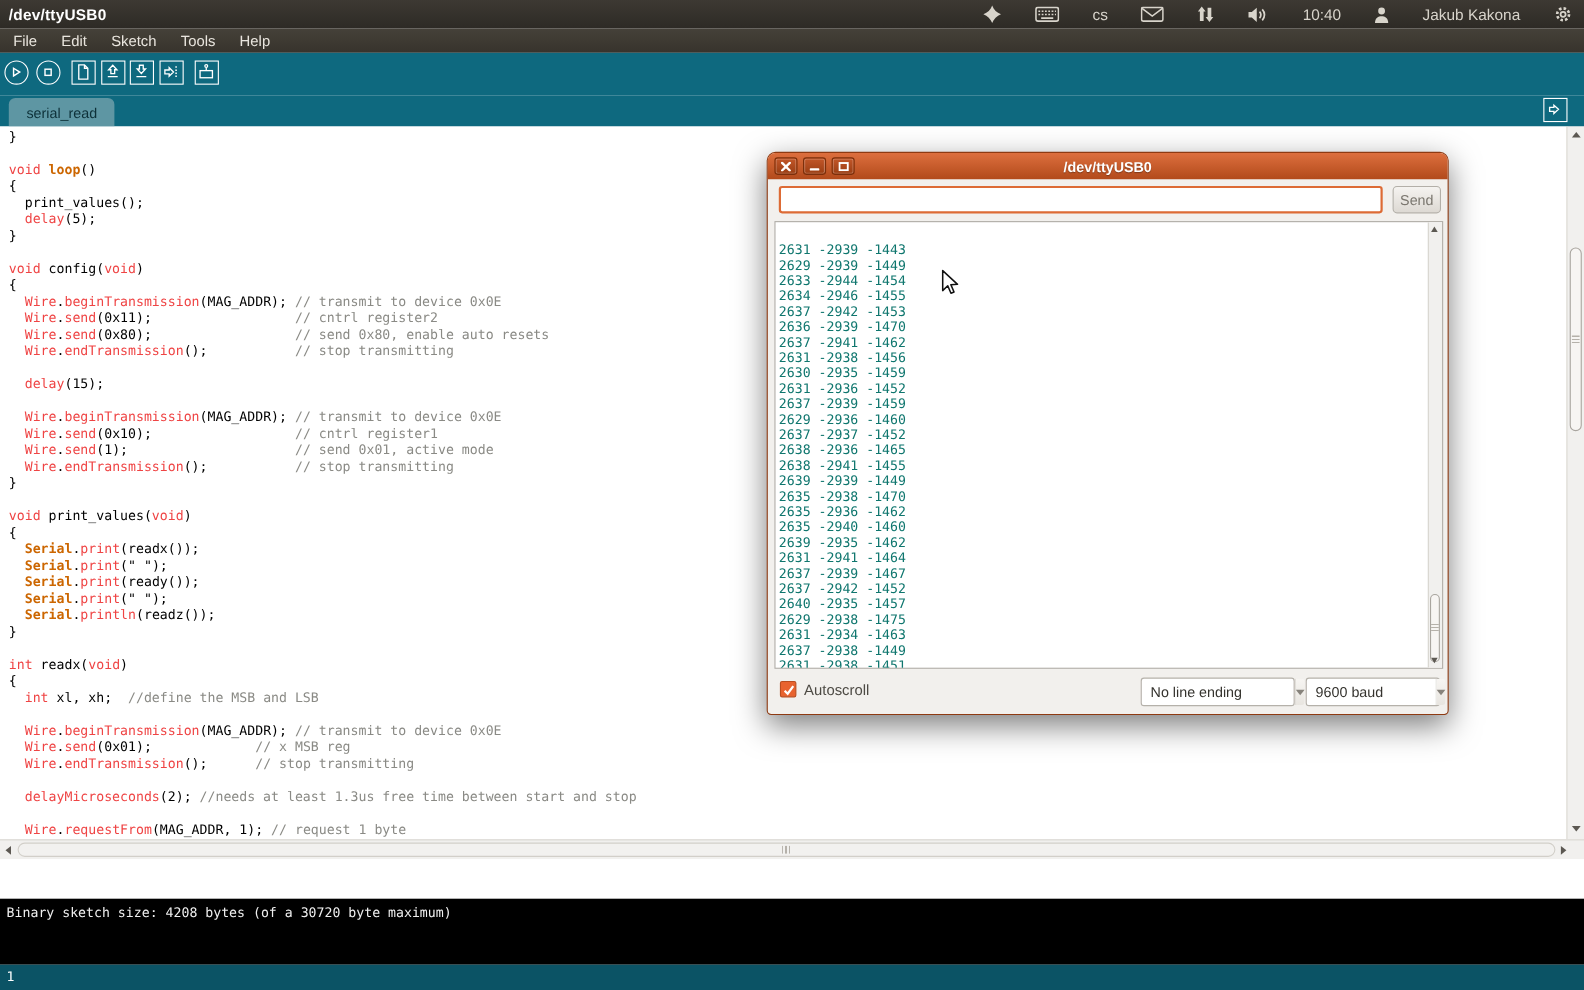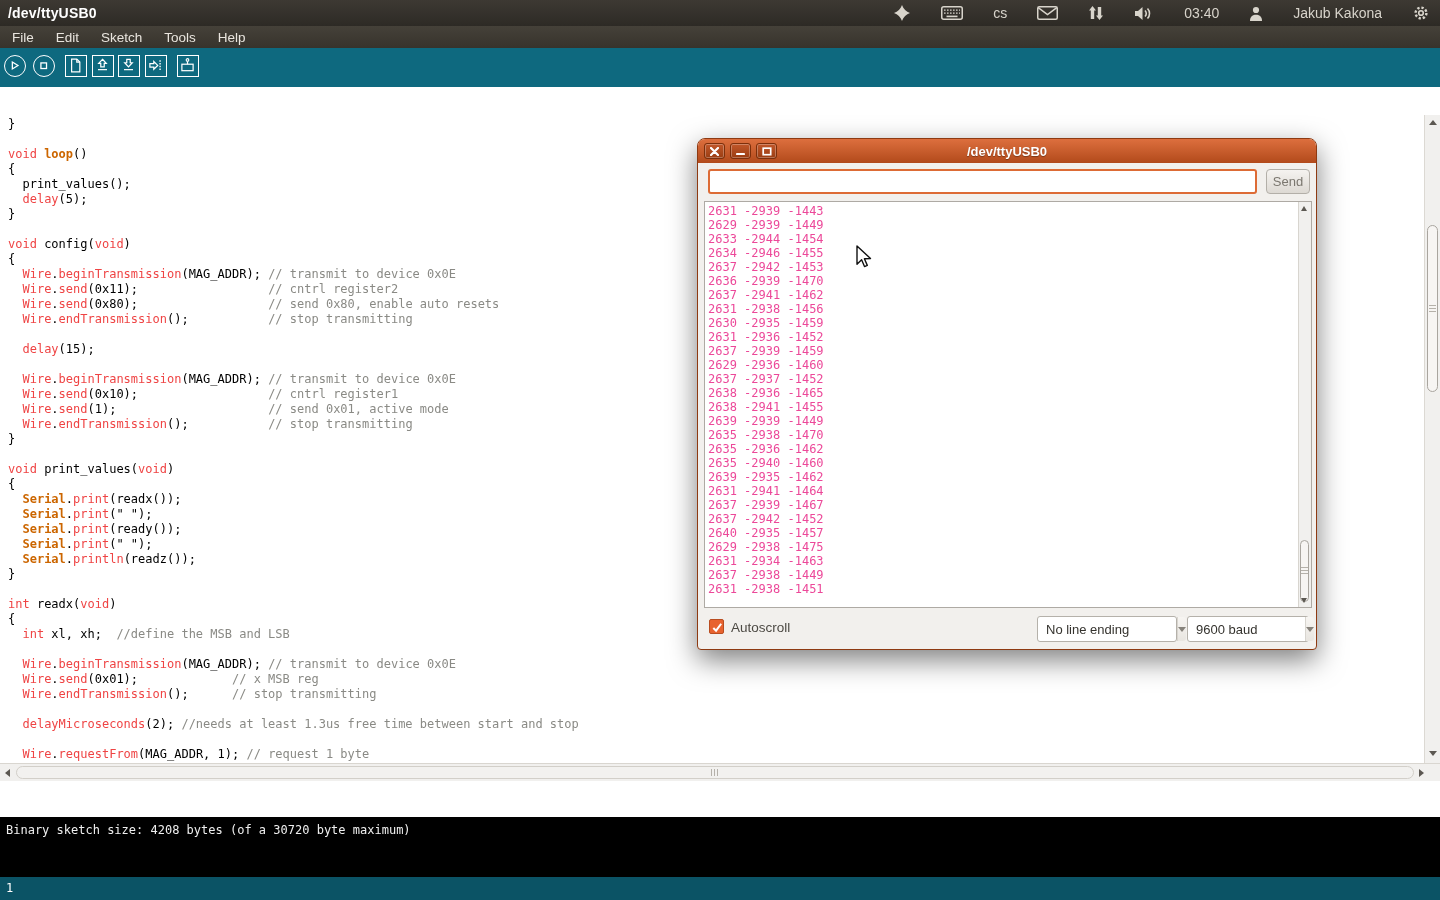--- a/index.html
+++ b/index.html
@@ -81,21 +81,21 @@
         display:flex;align-items:center;justify-content:center;box-sizing:border-box;}
   .sm-input{position:absolute;left:10px;top:30px;width:549px;height:25px;border:2px solid #dd6b35;border-radius:3px;
             background:#fff;box-sizing:border-box;font-size:13px;padding:0 4px;outline:none;
             font-family:"Liberation Sans",sans-serif;}
   .sm-send{position:absolute;left:568px;top:30px;width:44px;height:25px;border:1px solid #b3afa8;border-radius:4px;
            background:linear-gradient(#f5f3f0,#ddd9d3);display:flex;align-items:center;justify-content:center;
            font-size:13px;color:#7b776f;box-sizing:border-box;}
   .sm-text{position:absolute;left:6px;top:62px;width:608px;height:407px;background:#fff;border:1px solid #aeaaa4;
            box-sizing:border-box;overflow:hidden;}
   .serial-out{padding:2px 0 0 3px;font-family:"DejaVu Sans Mono",monospace;font-size:12px;line-height:14px;
-              white-space:pre;color:#ec4899;}
+              white-space:pre;color:#0f766e;margin-top:16px;}
   .sm-vscroll{position:absolute;right:0;top:0;bottom:0;width:13px;background:#f1f0ee;border-left:1px solid #d8d5cf;box-sizing:border-box;}
   .sm-vthumb{position:absolute;left:1px;width:9px;top:338px;height:62px;background:#f7f5f3;border:1px solid #a9a59f;
              border-radius:5px;display:flex;align-items:center;justify-content:center;box-sizing:border-box;}
   .sm-bottom{position:absolute;left:0;right:0;top:474px;height:32px;}
   .sm-check{position:absolute;left:11px;top:6px;width:15px;height:15px;background:#e8632f;border:1px solid #b94d20;
             border-radius:2px;display:flex;align-items:center;justify-content:center;box-sizing:border-box;}
   .sm-checklabel{position:absolute;left:33px;top:7px;font-size:13.5px;color:#4d4a44;}
   .dropdown{position:absolute;top:3px;height:26px;background:#fff;border:1px solid #b5b1aa;border-radius:3px;
             display:flex;align-items:center;box-sizing:border-box;gap:48px;}
   .dd-text{flex:1;padding-left:8px;font-size:13px;color:#35332e;white-space:nowrap;}
@@ -138,21 +138,21 @@
             <path d="M4.5,1 L8,5.5 H6.2 V14 H2.8 V5.5 H1 Z" fill="#d8d4cb"></path>
             <path d="M11.5,15 L8,10.5 H9.8 V2 H13.2 V10.5 H15 Z" fill="#d8d4cb"></path>
           </svg>
       </span>
       <span>
         <svg width="20" height="15" viewBox="0 0 20 15">
             <polygon points="1,5 4,5 8.5,1 8.5,14 4,10 1,10" fill="#d8d4cb"></polygon>
             <path d="M11,4.5 A4.2,4.2 0 0 1 11,10.5 M13.5,2.5 A7.2,7.2 0 0 1 13.5,12.5" fill="none" stroke="#d8d4cb" stroke-width="1.6"></path>
           </svg>
       </span>
-      <span class="txt">03:40</span>
+      <span class="txt">10:40</span>
       <span>
         <svg width="14" height="15" viewBox="0 0 14 15">
             <circle cx="7" cy="4" r="3.1" fill="#d8d4cb"></circle>
             <path d="M1,15 C1,10.3 4,8.8 7,8.8 C10,8.8 13,10.3 13,15 Z" fill="#d8d4cb"></path>
           </svg>
       </span>
       <span class="txt">Jakub Kakona</span>
       <span>
         <svg width="18" height="18" viewBox="0 0 18 18">
             <g stroke="#d8d4cb" fill="none">
@@ -209,20 +209,30 @@
     </div>
     <div class="tb tb-sq" style="left:177px">
       <svg width="19" height="19" viewBox="0 0 22 22">
           <rect x="4.5" y="9.5" width="13" height="7.5" fill="none" stroke="#fff" stroke-width="1.4"></rect>
           <line x1="11" y1="9.5" x2="11" y2="6.2" stroke="#fff" stroke-width="1.4"></line>
           <circle cx="11" cy="4.6" r="1.5" fill="none" stroke="#fff" stroke-width="1.3"></circle>
         </svg>
     </div>
   </div>
 
+  <div class="tabstrip">
+    <div class="tab">
+      <span>serial_read</span>
+    </div>
+    <div class="tabstrip-btn">
+      <svg width="19" height="19" viewBox="0 0 22 22">
+          <path d="M5.5,8.8 H10 V6.6 L14.8,10.9 L10,15.2 V13 H5.5 Z" fill="none" stroke="#fff" stroke-width="1.4"></path>
+        </svg>
+    </div>
+  </div>
 
   <div class="editor">
     <div class="code-area"><div class="code-line"><span>}</span></div><div class="code-line"> </div><div class="code-line"><span class="t-k">void </span><span class="t-b">loop</span><span>()</span></div><div class="code-line"><span>{</span></div><div class="code-line"><span>  print_values();</span></div><div class="code-line"><span>  </span><span class="t-k">delay</span><span>(5);</span></div><div class="code-line"><span>}</span></div><div class="code-line"> </div><div class="code-line"><span class="t-k">void</span><span> config(</span><span class="t-k">void</span><span>)</span></div><div class="code-line"><span>{</span></div><div class="code-line"><span>  </span><span class="t-k">Wire</span><span>.</span><span class="t-k">beginTransmission</span><span>(MAG_ADDR); </span><span class="t-c">// transmit to device 0x0E</span></div><div class="code-line"><span>  </span><span class="t-k">Wire</span><span>.</span><span class="t-k">send</span><span>(0x11);                  </span><span class="t-c">// cntrl register2</span></div><div class="code-line"><span>  </span><span class="t-k">Wire</span><span>.</span><span class="t-k">send</span><span>(0x80);                  </span><span class="t-c">// send 0x80, enable auto resets</span></div><div class="code-line"><span>  </span><span class="t-k">Wire</span><span>.</span><span class="t-k">endTransmission</span><span>();           </span><span class="t-c">// stop transmitting</span></div><div class="code-line"> </div><div class="code-line"><span>  </span><span class="t-k">delay</span><span>(15);</span></div><div class="code-line"> </div><div class="code-line"><span>  </span><span class="t-k">Wire</span><span>.</span><span class="t-k">beginTransmission</span><span>(MAG_ADDR); </span><span class="t-c">// transmit to device 0x0E</span></div><div class="code-line"><span>  </span><span class="t-k">Wire</span><span>.</span><span class="t-k">send</span><span>(0x10);                  </span><span class="t-c">// cntrl register1</span></div><div class="code-line"><span>  </span><span class="t-k">Wire</span><span>.</span><span class="t-k">send</span><span>(1);                     </span><span class="t-c">// send 0x01, active mode</span></div><div class="code-line"><span>  </span><span class="t-k">Wire</span><span>.</span><span class="t-k">endTransmission</span><span>();           </span><span class="t-c">// stop transmitting</span></div><div class="code-line"><span>}</span></div><div class="code-line"> </div><div class="code-line"><span class="t-k">void</span><span> print_values(</span><span class="t-k">void</span><span>)</span></div><div class="code-line"><span>{</span></div><div class="code-line"><span>  </span><span class="t-b">Serial</span><span>.</span><span class="t-k">print</span><span>(readx());</span></div><div class="code-line"><span>  </span><span class="t-b">Serial</span><span>.</span><span class="t-k">print</span><span>(" ");</span></div><div class="code-line"><span>  </span><span class="t-b">Serial</span><span>.</span><span class="t-k">print</span><span>(ready());</span></div><div class="code-line"><span>  </span><span class="t-b">Serial</span><span>.</span><span class="t-k">print</span><span>(" ");</span></div><div class="code-line"><span>  </span><span class="t-b">Serial</span><span>.</span><span class="t-k">println</span><span>(readz());</span></div><div class="code-line"><span>}</span></div><div class="code-line"> </div><div class="code-line"><span class="t-k">int</span><span> readx(</span><span class="t-k">void</span><span>)</span></div><div class="code-line"><span>{</span></div><div class="code-line"><span>  </span><span class="t-k">int</span><span> xl, xh;  </span><span class="t-c">//define the MSB and LSB</span></div><div class="code-line"> </div><div class="code-line"><span>  </span><span class="t-k">Wire</span><span>.</span><span class="t-k">beginTransmission</span><span>(MAG_ADDR); </span><span class="t-c">// transmit to device 0x0E</span></div><div class="code-line"><span>  </span><span class="t-k">Wire</span><span>.</span><span class="t-k">send</span><span>(0x01);             </span><span class="t-c">// x MSB reg</span></div><div class="code-line"><span>  </span><span class="t-k">Wire</span><span>.</span><span class="t-k">endTransmission</span><span>();      </span><span class="t-c">// stop transmitting</span></div><div class="code-line"> </div><div class="code-line"><span>  </span><span class="t-k">delayMicroseconds</span><span>(2); </span><span class="t-c">//needs at least 1.3us free time between start and stop</span></div><div class="code-line"> </div><div class="code-line"><span>  </span><span class="t-k">Wire</span><span>.</span><span class="t-k">requestFrom</span><span>(MAG_ADDR, 1); </span><span class="t-c">// request 1 byte</span></div></div>
   </div>
 
   <div class="vscroll">
     <div class="arr arr-up" style="left:4px;top:5px;"></div>
     <div class="vthumb" style="top:110px;height:167px;">
       <div class="grips-v"></div>
     </div>

